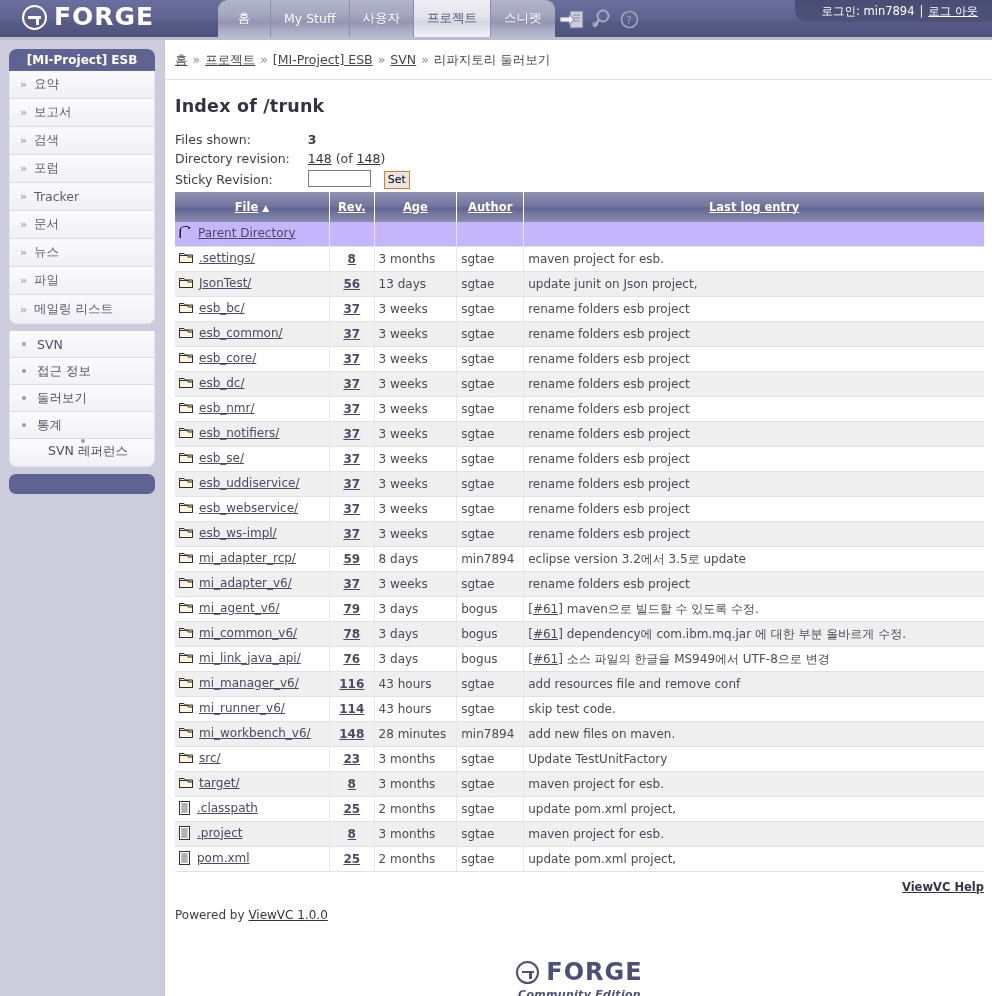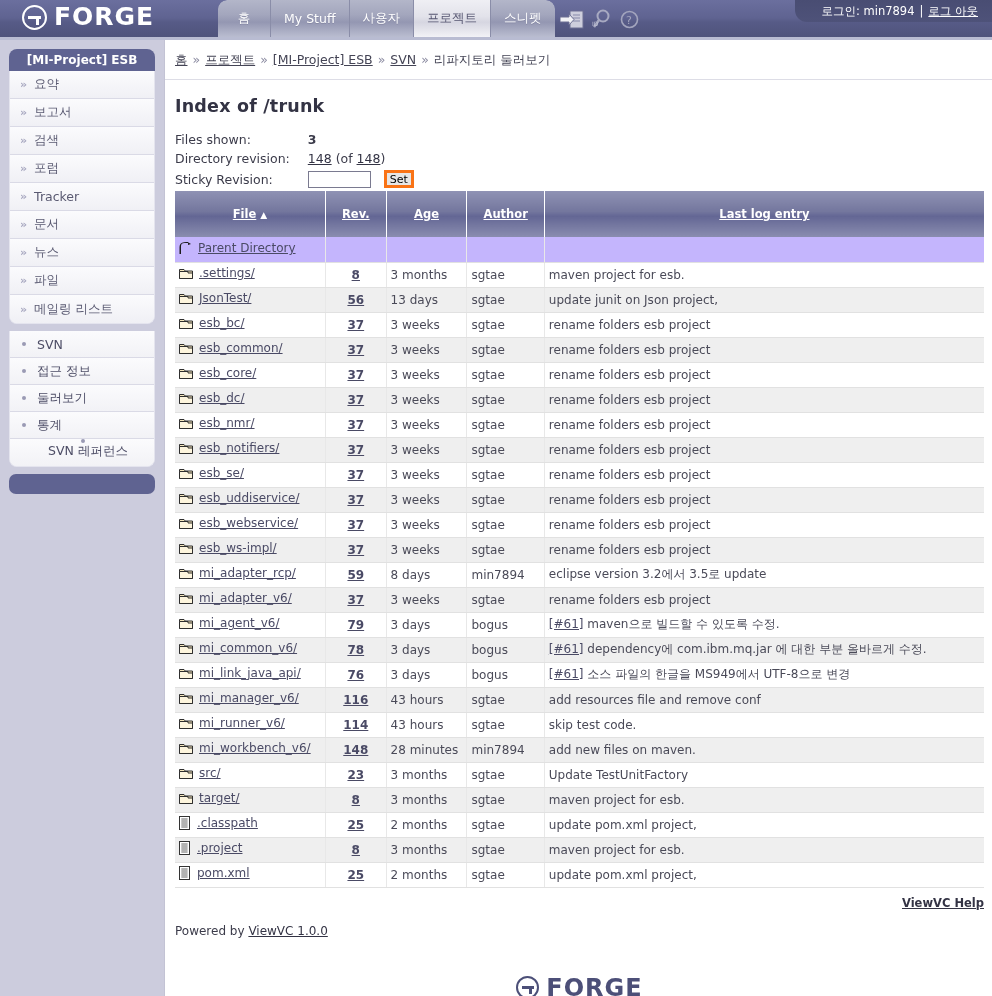--- a/index.html
+++ b/index.html
@@ -224,39 +224,39 @@
     padding: 0 3px;
     outline: none;
   }
   #set-btn {
     margin-left: 9px;
     height: 18px;
     min-width: 24px;
     font-size: 11px;
     font-family: "DejaVu Sans", "Liberation Sans", sans-serif;
     background: #e6e6e6;
-    border: 3px solid #f97316;
+    border: 1px solid #f97316;
     padding: 0 3px;
     cursor: pointer;
     line-height: 14px;
   }
 
   
   table#filelist {
     width: 809px;
     border-collapse: collapse;
     font-size: 12px;
   }
   table#filelist thead th {
     height: 19px;
     background: linear-gradient(to bottom, #8f92b4 0%, #73769d 45%, #636694 55%, #8a8daf 100%);
     color: #ffffff;
     font-size: 11.5px;
     font-weight: bold;
-    padding: 16px;
+    padding: 8px;
     border-right: 1px solid #ffffff;
     text-align: center;
     white-space: nowrap;
   }
   table#filelist thead th:last-child { border-right: none; }
   table#filelist thead th span.hl {
     text-decoration: underline;
     cursor: pointer;
   }
   th.col-file   { width: 163px; }

